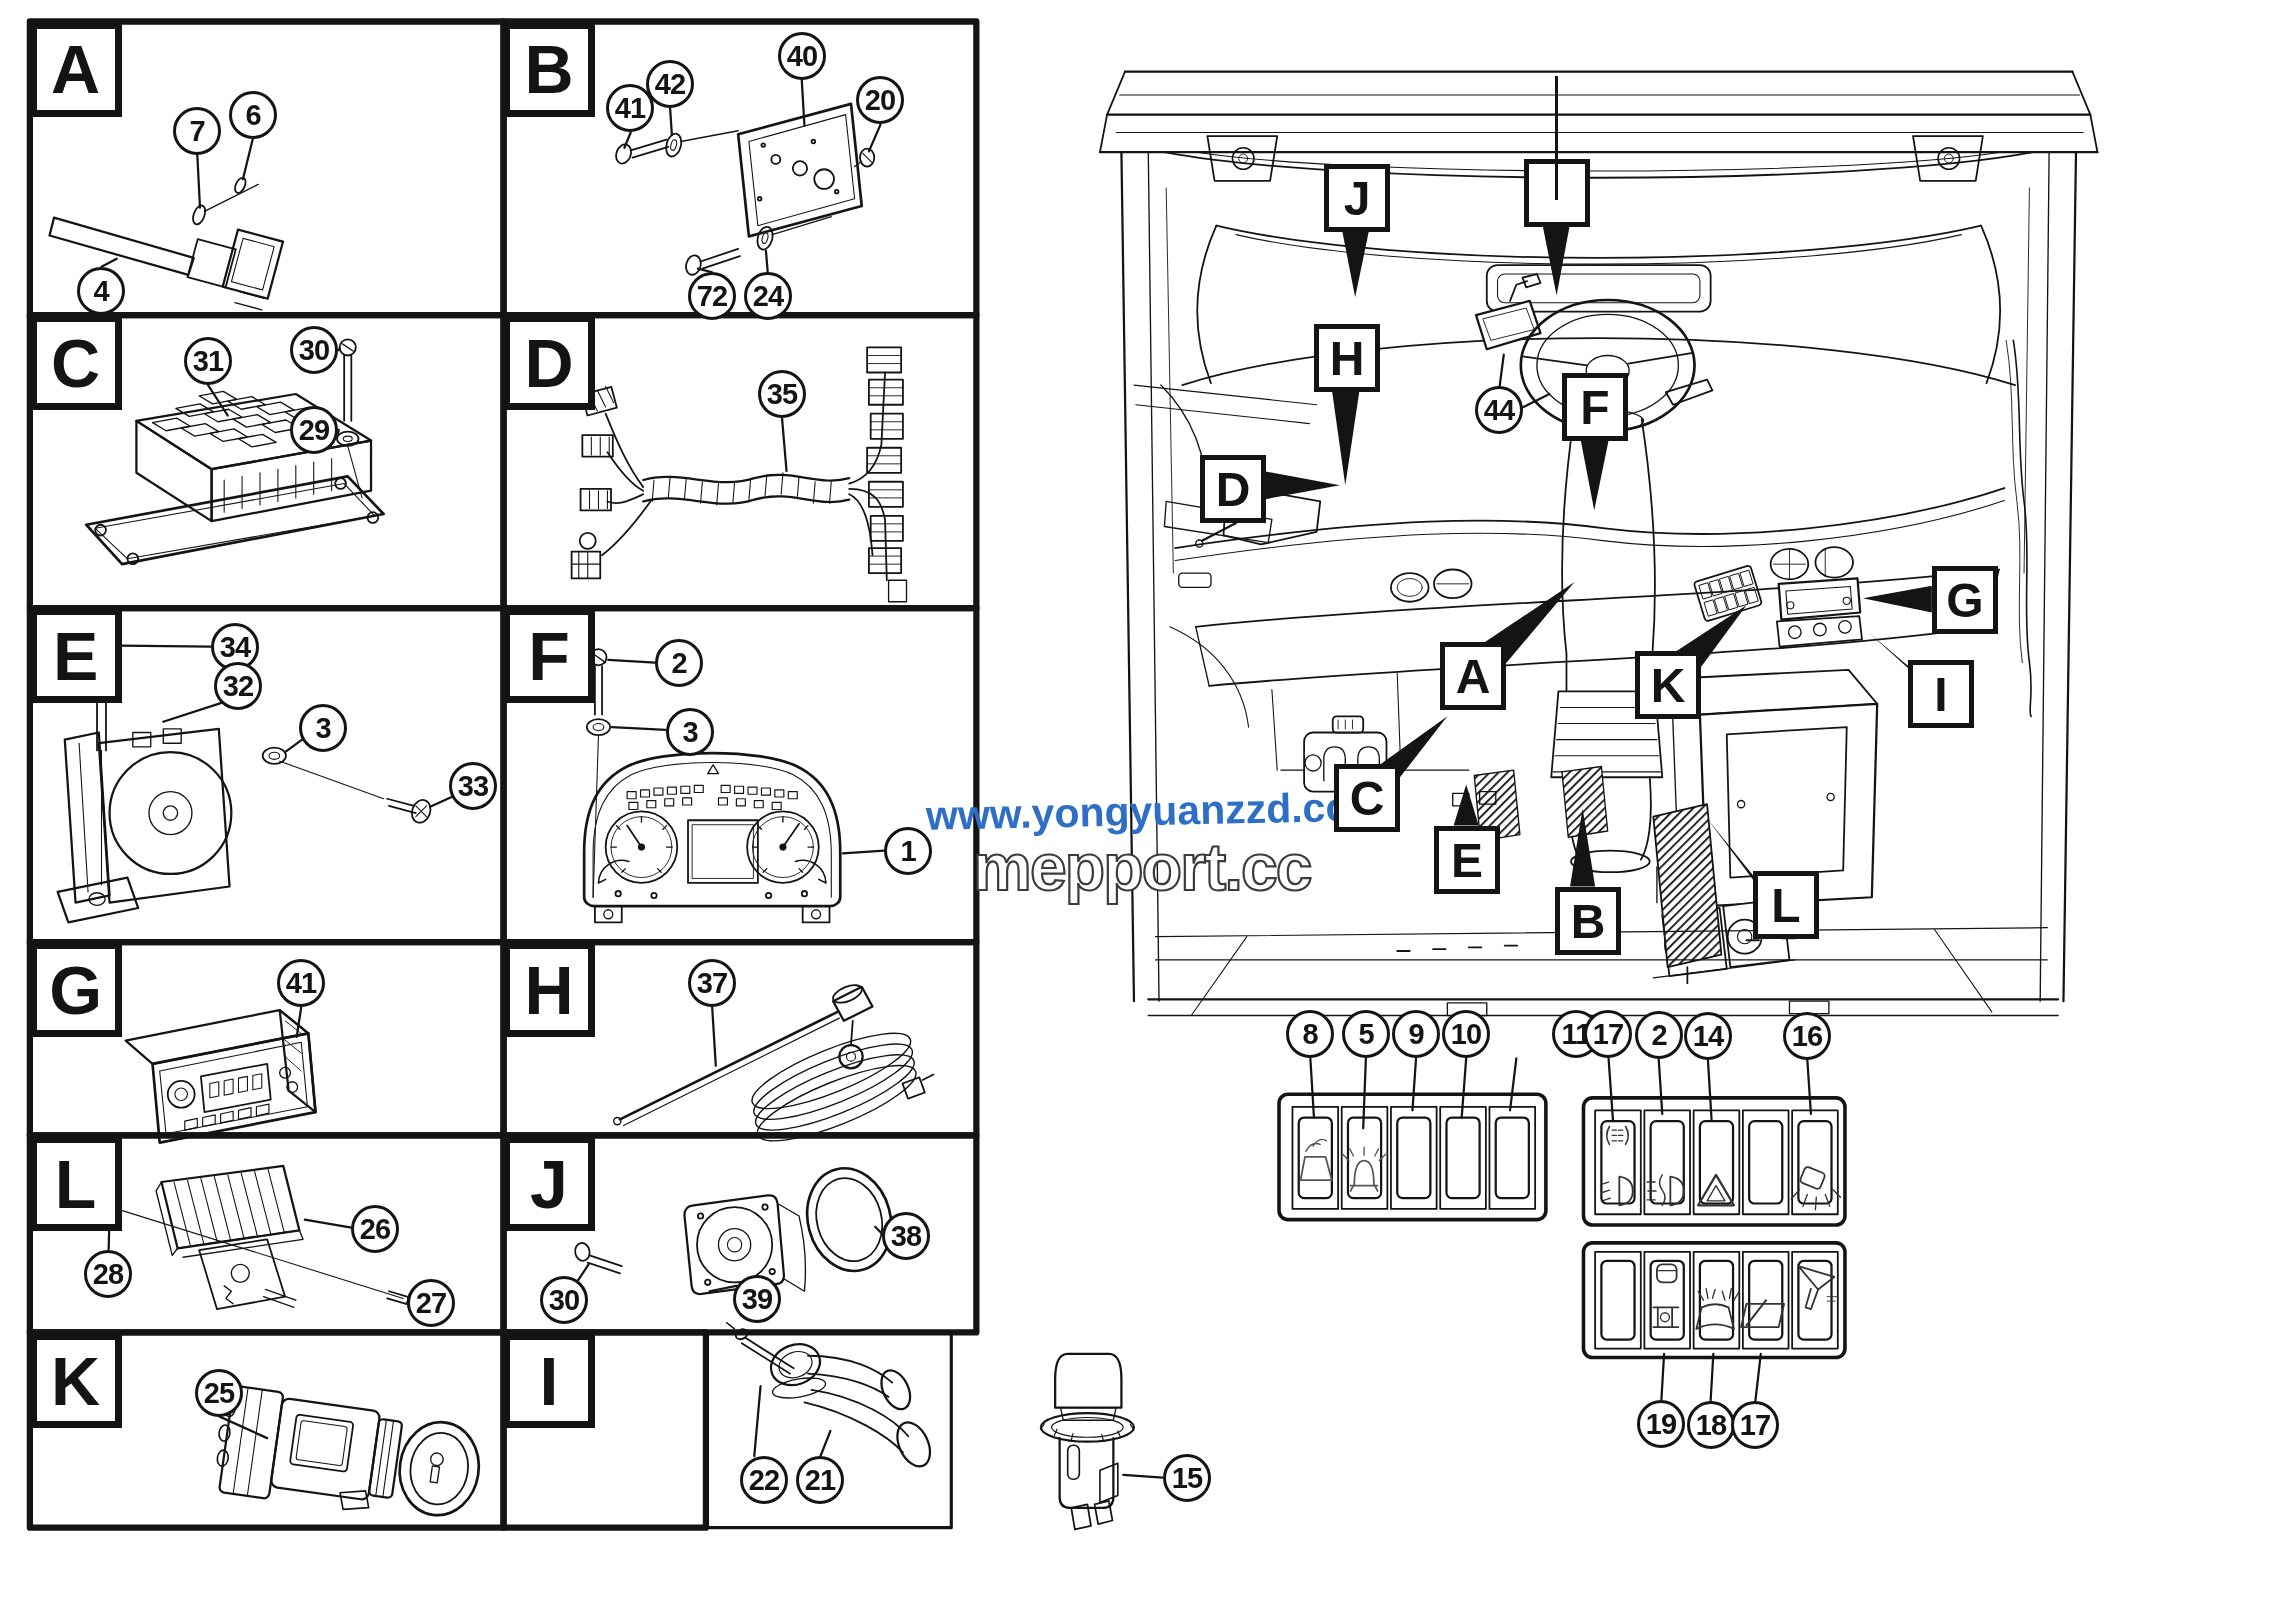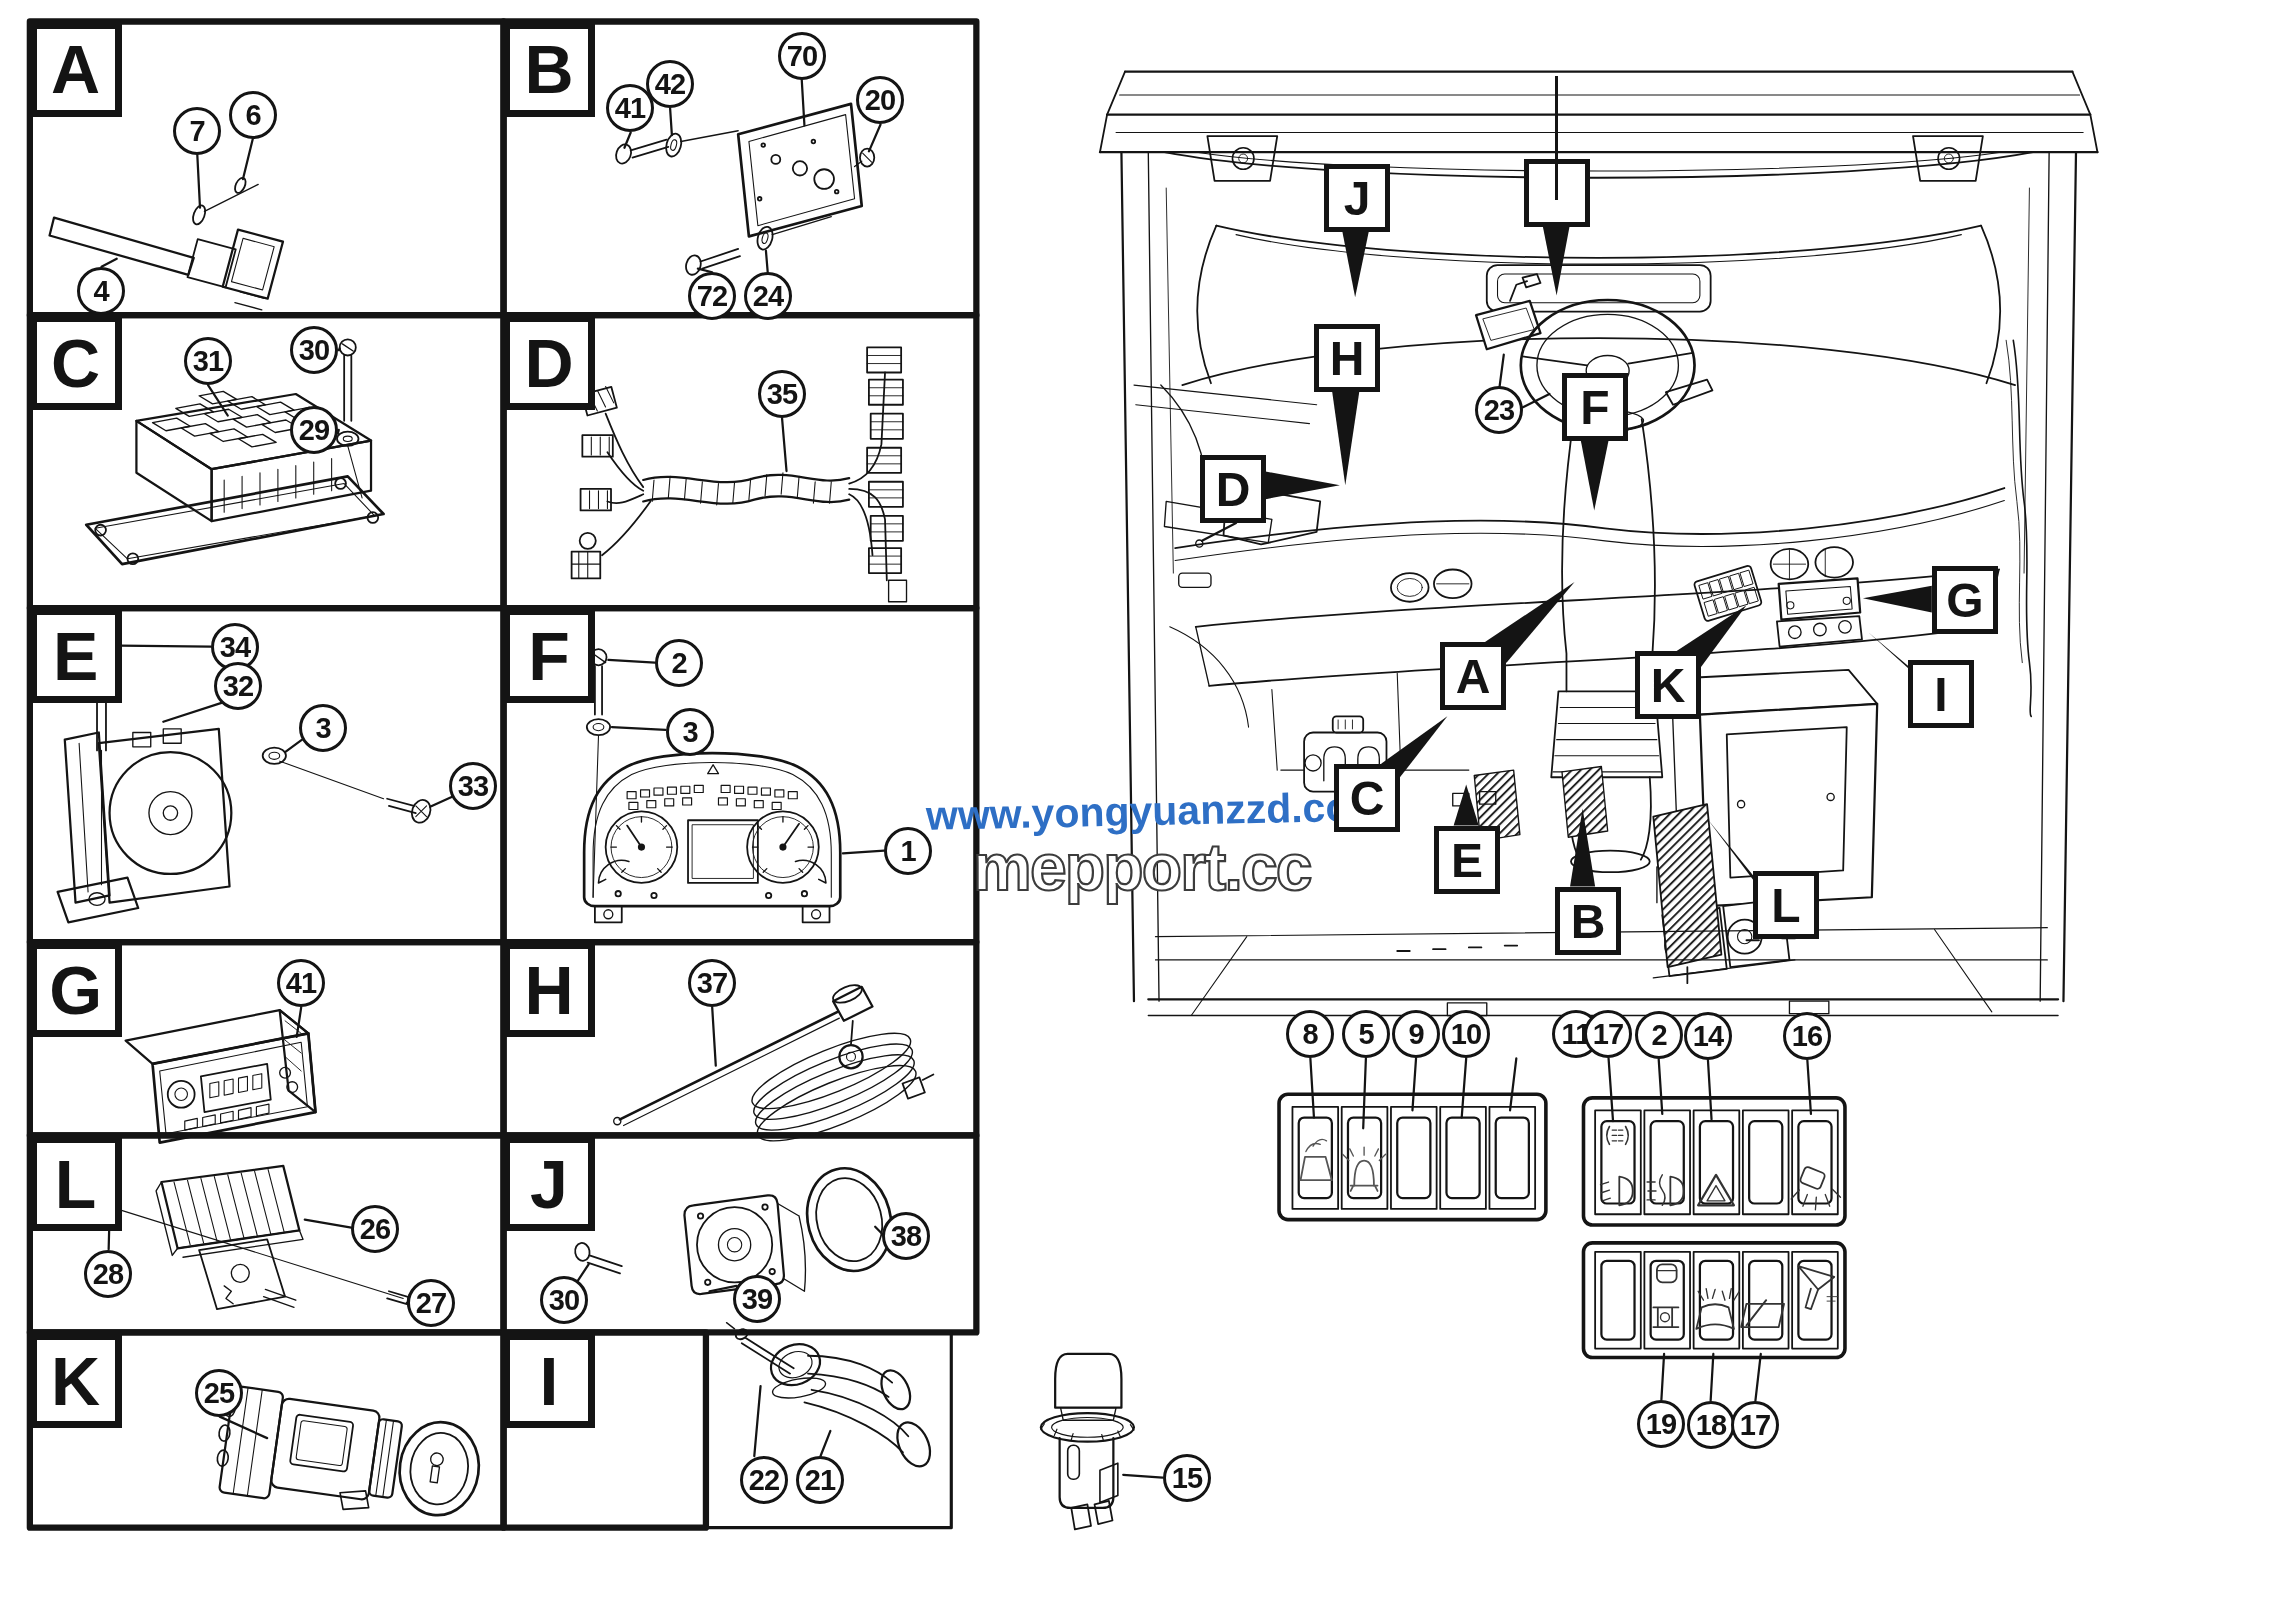--- a/index.html
+++ b/index.html
@@ -671,21 +671,21 @@
 <div class="clt" style="left:1434px;top:826px">E</div>
 <div class="clt" style="left:1555px;top:887px">B</div>
 <div class="clt" style="left:1753px;top:871px">L</div>
 <div id="emptybox-line"></div>
 
 <div class="co" style="left:197px;top:131px">7</div>
 <div class="co" style="left:253px;top:115px">6</div>
 <div class="co" style="left:101px;top:291px">4</div>
 <div class="co" style="left:630px;top:108px">41</div>
 <div class="co" style="left:670px;top:84px">42</div>
-<div class="co" style="left:802px;top:56px">70</div>
+<div class="co" style="left:802px;top:56px">40</div>
 <div class="co" style="left:880px;top:100px">20</div>
 <div class="co" style="left:712px;top:296px">72</div>
 <div class="co" style="left:768px;top:296px">24</div>
 <div class="co" style="left:208px;top:361px">31</div>
 <div class="co" style="left:314px;top:350px">30</div>
 <div class="co" style="left:314px;top:430px">29</div>
 <div class="co" style="left:782px;top:394px">35</div>
 <div class="co" style="left:235px;top:647px">34</div>
 <div class="co" style="left:238px;top:686px">32</div>
 <div class="co" style="left:323px;top:728px">3</div>
@@ -698,21 +698,21 @@
 <div class="co" style="left:375px;top:1229px">26</div>
 <div class="co" style="left:108px;top:1274px">28</div>
 <div class="co" style="left:431px;top:1303px">27</div>
 <div class="co" style="left:564px;top:1300px">30</div>
 <div class="co" style="left:906px;top:1236px">38</div>
 <div class="co" style="left:757px;top:1299px">39</div>
 <div class="co" style="left:219px;top:1393px">25</div>
 <div class="co" style="left:764px;top:1480px">22</div>
 <div class="co" style="left:820px;top:1480px">21</div>
 <div class="co" style="left:1187px;top:1478px">15</div>
-<div class="co" style="left:1499px;top:410px">23</div>
+<div class="co" style="left:1499px;top:410px">44</div>
 <div class="co" style="left:1310px;top:1034px">8</div>
 <div class="co" style="left:1366px;top:1034px">5</div>
 <div class="co" style="left:1416px;top:1034px">9</div>
 <div class="co" style="left:1466px;top:1034px">10</div>
 <div class="co" style="left:1576px;top:1034px">11</div>
 <div class="co" style="left:1608px;top:1034px">17</div>
 <div class="co" style="left:1659px;top:1035px">2</div>
 <div class="co" style="left:1708px;top:1036px">14</div>
 <div class="co" style="left:1807px;top:1036px">16</div>
 <div class="co" style="left:1661px;top:1424px">19</div>

